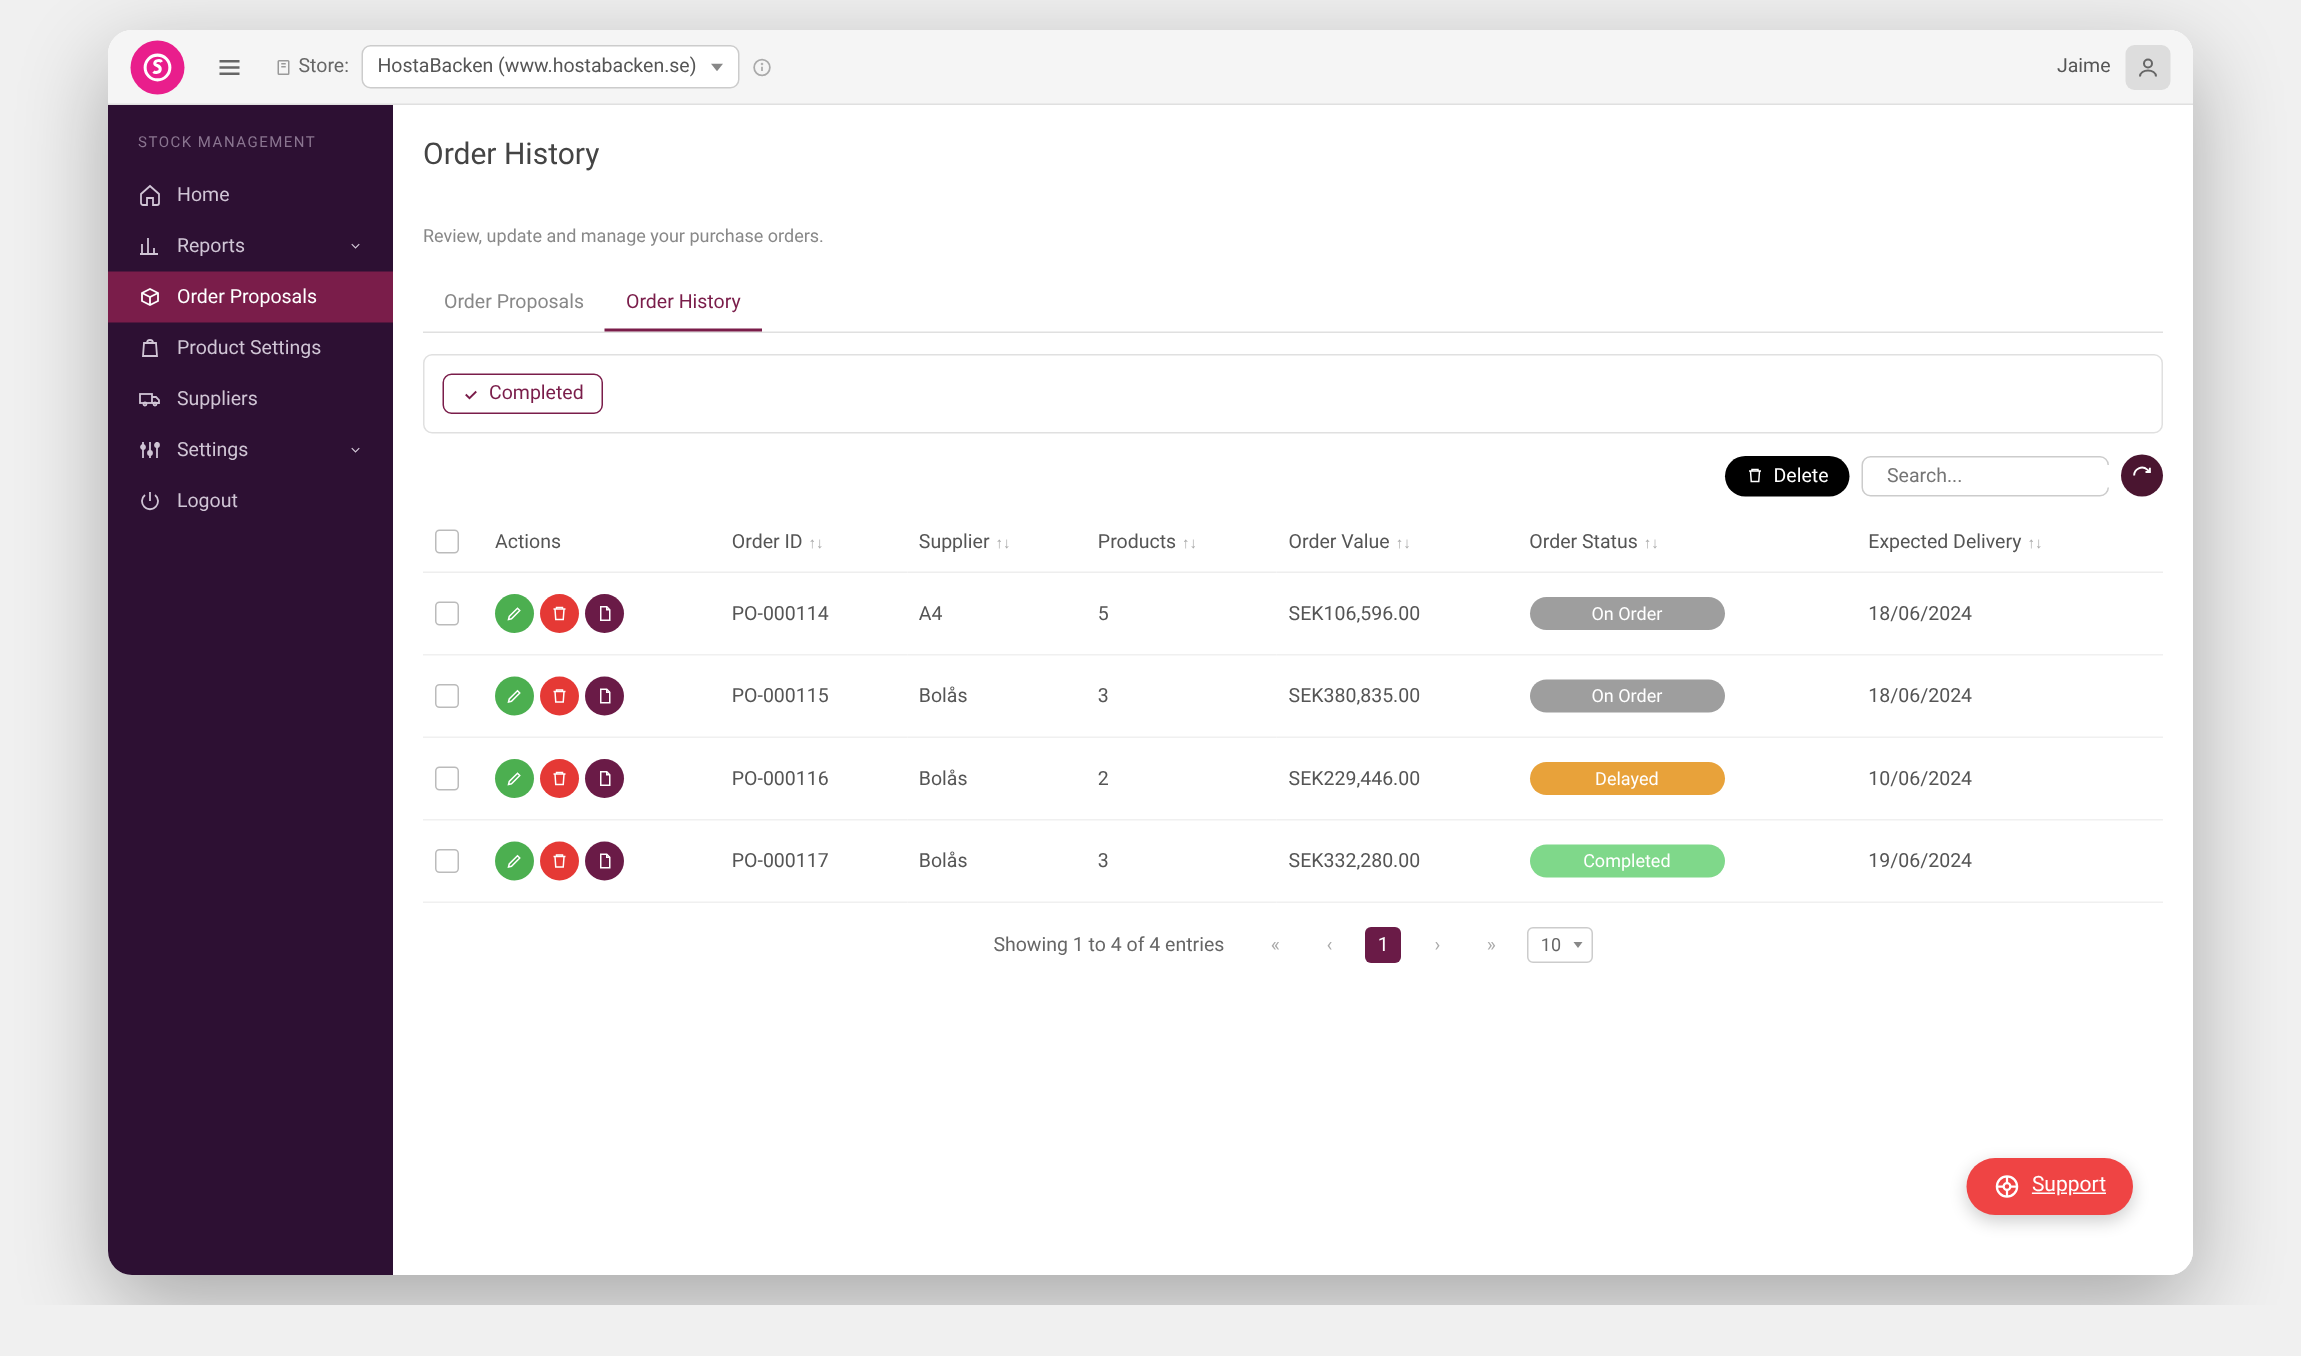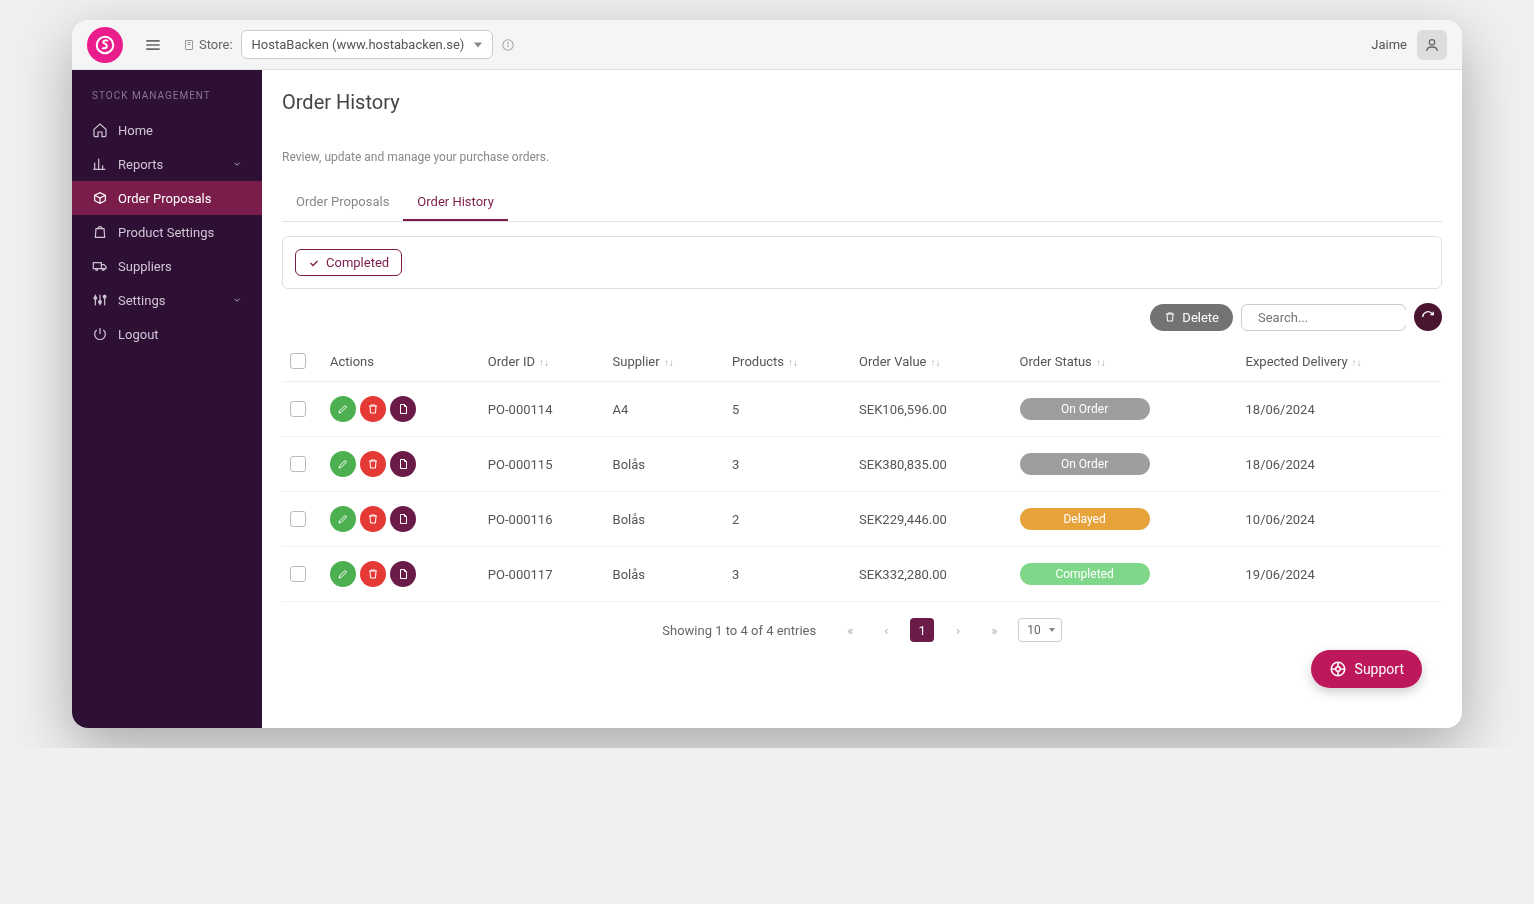--- a/index.html
+++ b/index.html
@@ -1,17 +1,17 @@
 <!DOCTYPE html>
 <html><head>
 <meta charset="utf-8">
 <style>
 * { margin:0; padding:0; box-sizing:border-box; font-family:-apple-system,BlinkMacSystemFont,"Segoe UI",Roboto,sans-serif; }
 body { background:#f0f0f0; display:flex; justify-content:center; align-items:flex-start; padding:20px; }
-.window { width:1390px; height:708px; background:#fff; border-radius:16px; overflow:hidden; box-shadow:0 20px 60px rgba(0,0,0,0.3); display:flex; flex-direction:column; }
+.window { width:1390px; height:830px; background:#fff; border-radius:16px; overflow:hidden; box-shadow:0 20px 60px rgba(0,0,0,0.3); display:flex; flex-direction:column; }
 .topbar { height:50px; background:#f5f5f5; border-bottom:1px solid #e0e0e0; display:flex; align-items:center; padding:0 15px; }
 .logo { width:36px; height:36px; border-radius:50%; background:#e91e8c; display:flex; align-items:center; justify-content:center; margin-right:20px; }
 .logo svg { width:22px; height:22px; }
 .hamburger { cursor:pointer; margin-right:20px; color:#666; }
 .hamburger svg { width:20px; height:20px; }
 .store-label { font-size:13px; color:#666; margin-right:8px; display:flex; align-items:center; gap:4px; }
 .store-select { border:1px solid #ccc; border-radius:6px; padding:6px 28px 6px 10px; font-size:13px; background:#fff; color:#555; position:relative; cursor:pointer; display:flex; align-items:center; }
 .store-select::after { content:""; position:absolute; right:10px; top:50%; transform:translateY(-50%); border-left:4px solid transparent; border-right:4px solid transparent; border-top:5px solid #888; }
 .info-icon { margin-left:8px; color:#aaa; cursor:pointer; }
 .topbar-spacer { flex:1; }
@@ -27,21 +27,21 @@
 .side-item .chev { margin-left:auto; }
 .main { flex:1; background:#fff; overflow-y:auto; padding:20px; }
 .page-title { font-size:20px; color:#444; margin-bottom:4px; }
 .page-sub { font-size:12px; color:#888; margin-bottom:20px;margin-top:36px; }
 .tabs { display:flex; border-bottom:1px solid #e0e0e0; margin-bottom:14px; }
 .tab { padding:10px 14px; font-size:13px; color:#888; cursor:pointer; border-bottom:2px solid transparent; }
 .tab.active { color:#7a1d4a; border-bottom-color:#7a1d4a; }
 .filter-bar { border:1px solid #e0e0e0; border-radius:6px; padding:12px; margin-bottom:14px; }
 .chip { display:inline-flex; align-items:center; gap:6px; border:1px solid #7a1d4a; color:#7a1d4a; border-radius:6px; padding:5px 12px; font-size:13px; cursor:pointer; }
 .toolbar { display:flex; justify-content:flex-end; align-items:center; gap:8px; margin-bottom:10px; }
-.btn-delete { background:#737373; color:#fff; border:none; border-radius:16px; padding:6px 14px; font-size:13px; display:flex; align-items:center; gap:6px; cursor:pointer; }
+.btn-delete { background:#000000; color:#fff; border:none; border-radius:16px; padding:6px 14px; font-size:13px; display:flex; align-items:center; gap:6px; cursor:pointer; }
 .search-box { border:1px solid #ccc; border-radius:6px; padding:5px 10px; display:flex; align-items:center; gap:6px; width:165px; }
 .search-box input { border:none; outline:none; font-size:13px; flex:1; }
 .refresh-btn { width:28px; height:28px; border-radius:50%; background:#4a1530; color:#fff; display:flex; align-items:center; justify-content:center; cursor:pointer; }
 table { width:100%; border-collapse:collapse; font-size:13px; color:#555; }
 th { text-align:left; font-weight:400; padding:12px 8px; border-bottom:1px solid #eee; color:#555; }
 th .sort { color:#aaa; margin-left:4px; font-size:10px; }
 td { padding:14px 8px; border-bottom:1px solid #f0f0f0; }
 .cb { width:16px; height:16px; border:1.5px solid #bbb; border-radius:3px; cursor:pointer; }
 .actions { display:flex; gap:4px; }
 .act-btn { width:26px; height:26px; border-radius:50%; display:flex; align-items:center; justify-content:center; cursor:pointer; color:#fff; }
@@ -51,21 +51,21 @@
 .badge { display:inline-block; padding:4px 0; border-radius:12px; font-size:12px; text-align:center; width:130px; color:#fff; }
 .badge.onorder { background:#9e9e9e; }
 .badge.delayed { background:#e8a23a; }
 .badge.completed { background:#7fd88a; }
 .pagination { display:flex; align-items:center; justify-content:center; gap:12px; padding:16px 0; font-size:13px; color:#666; }
 .pag-info { margin-right:10px; }
 .pag-btn { width:24px; height:24px; display:flex; align-items:center; justify-content:center; cursor:pointer; color:#aaa; border-radius:4px; }
 .pag-btn.active { background:#6a1b47; color:#fff; }
 .pag-size { border:1px solid #ccc; border-radius:4px; padding:4px 20px 4px 8px; font-size:12px; position:relative; cursor:pointer; }
 .pag-size::after { content:""; position:absolute; right:6px; top:50%; transform:translateY(-50%); border-left:3px solid transparent; border-right:3px solid transparent; border-top:4px solid #888; }
-.support-btn { position:absolute; right:40px; bottom:40px; background:#be185d; color:#fff; border-radius:22px; padding:10px 18px; display:flex; align-items:center; gap:8px; font-size:14px; cursor:pointer; box-shadow:0 4px 12px rgba(0,0,0,0.2); }
+.support-btn { position:absolute; right:40px; bottom:40px; background:#ef4444; color:#fff; border-radius:22px; padding:10px 18px; display:flex; gap:8px; font-size:14px; cursor:pointer; box-shadow:0 4px 12px rgba(0,0,0,0.2);text-decoration:underline; }
 .outer { position:relative; }
 svg { display:block; }
 </style>
 </head>
 <body>
 
 <div class="outer">
 <div class="window">
 
   <div class="topbar">

